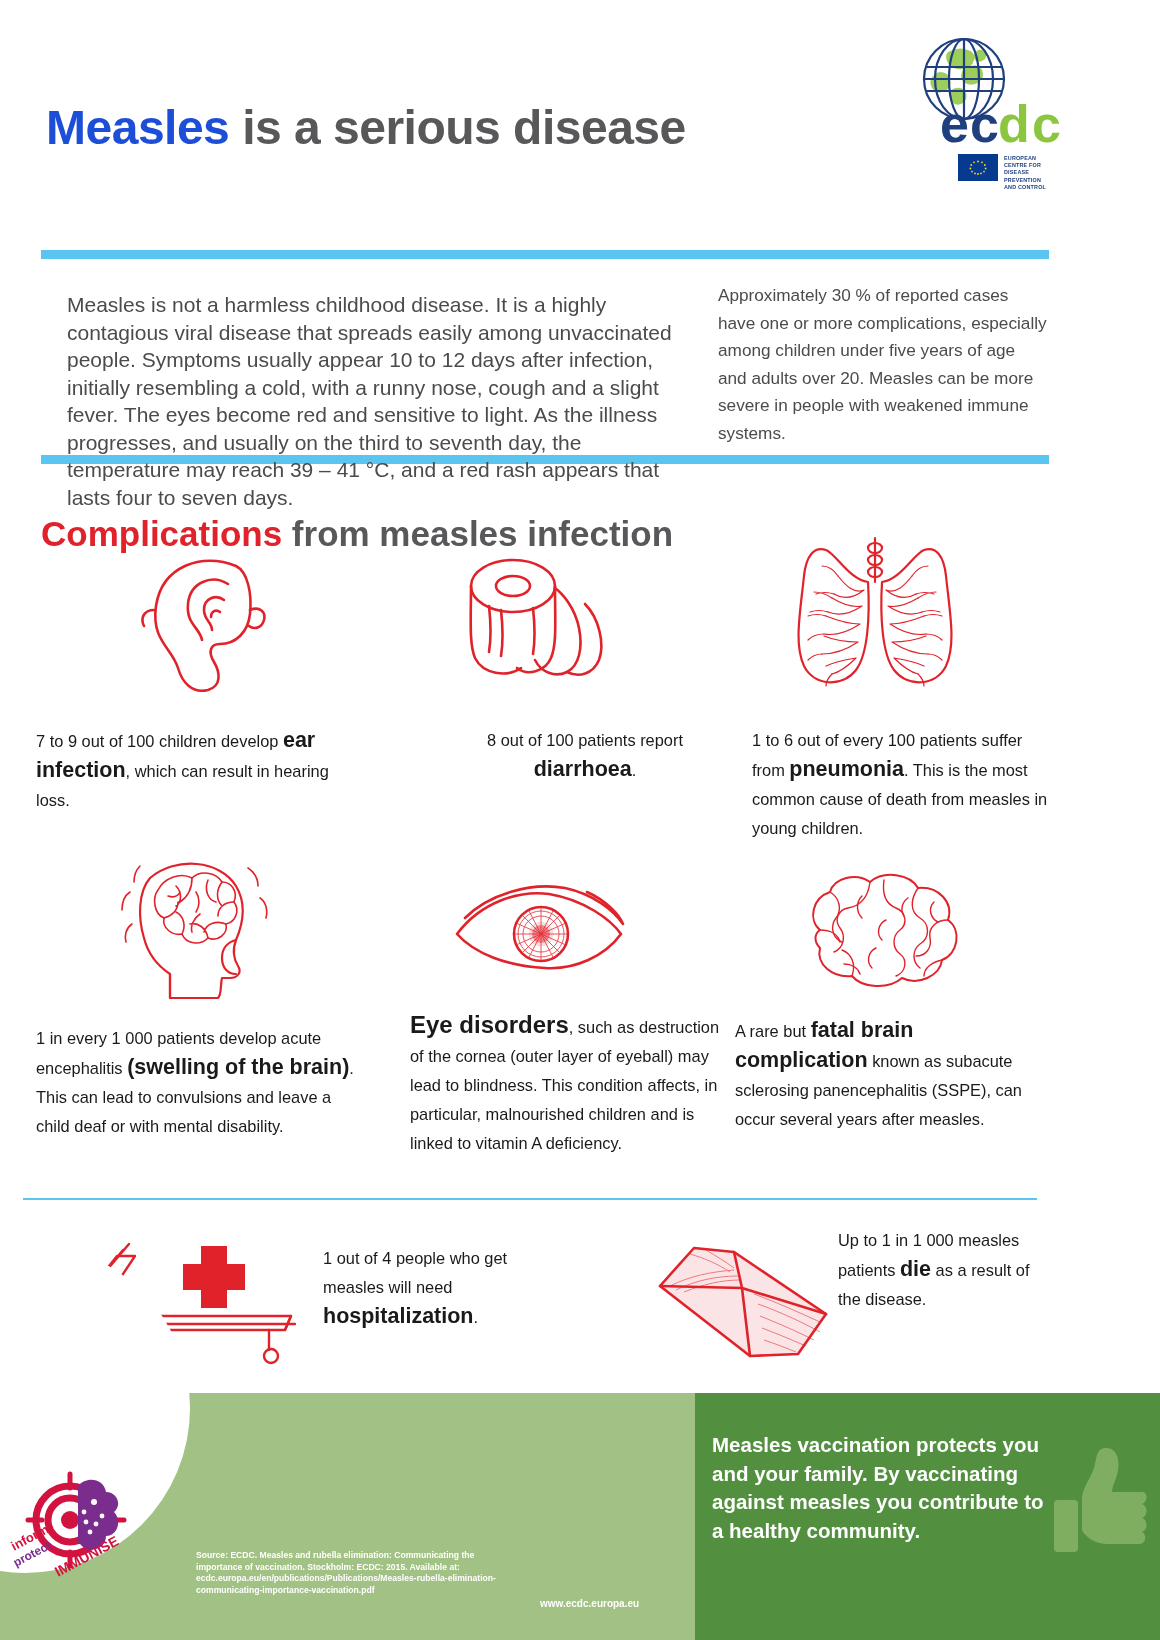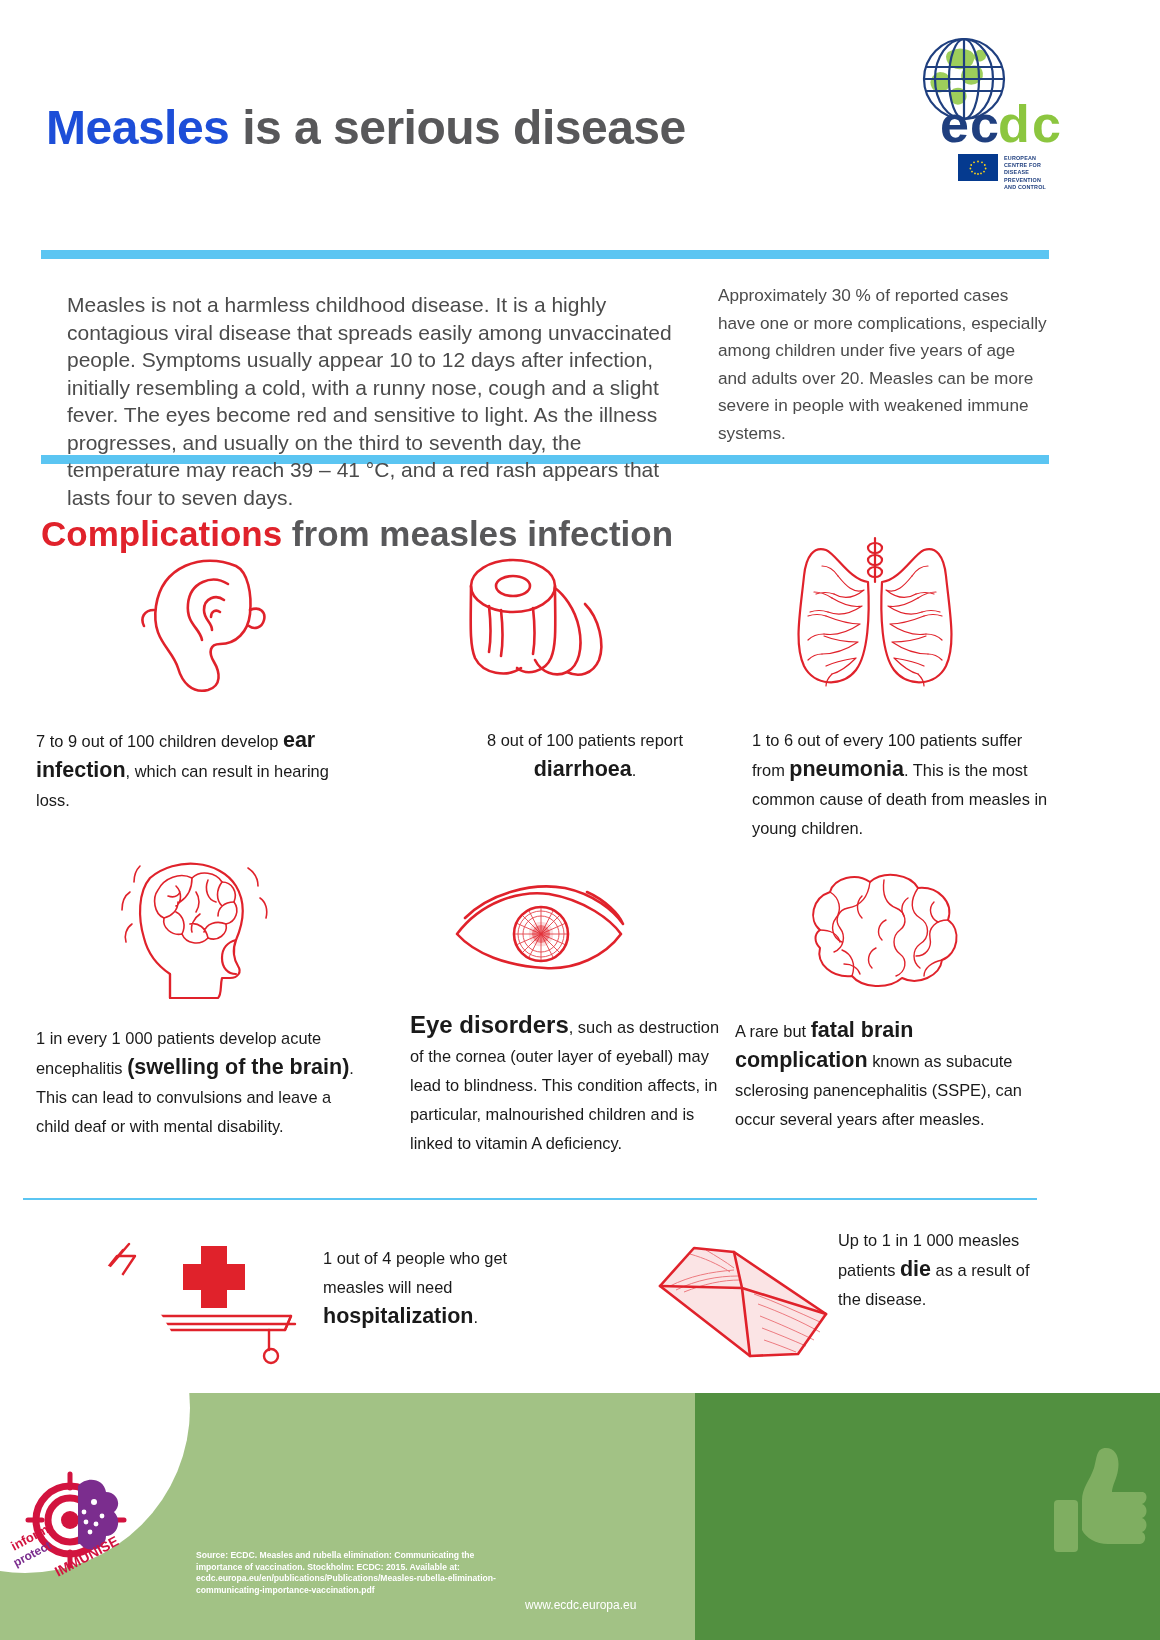--- a/index.html
+++ b/index.html
@@ -124,22 +124,22 @@
   .footer-msg{
     position:absolute;left:712px;top:38px;width:340px;
     color:#ffffff;font-weight:bold;font-size:20.5px;line-height:28.5px;
   }
   .thumb{position:absolute;left:1052px;top:55px;width:96px;height:130px;}
   .source{
     position:absolute;left:196px;top:1550px;width:300px;
     font-size:8.6px;line-height:11.6px;color:#ffffff;font-weight:bold;
   }
   .weburl{
-    position:absolute;left:525px;top:1598px;
-    font-size:12px;color:#ffffff;font-weight:normal;
+    position:absolute;left:540px;top:1598px;
+    font-size:10px;color:#ffffff;font-weight:bold;
   }
   .brand-logo{position:absolute;left:22px;top:1458px;width:110px;height:120px;}
   .brand-text{position:absolute;left:10px;top:1505px;width:135px;height:75px;}
 </style>
 </head>
 <body>
 
 <div class="page">
 
   <div class="header">
@@ -381,20 +381,21 @@
   <div class="footer">
     <div class="footer-green-light"></div>
     <div class="footer-white-arc"></div>
     <div class="footer-green-dark"></div>
     <svg class="thumb" viewBox="0 0 96 130">
       <g fill="#7fae61">
         <path d="M30 52 C30 40 38 32 42 20 C45 10 44 0 54 0 C64 0 68 10 66 22 C65 30 60 38 60 44 L90 44 C96 44 96 54 90 56 C96 58 96 68 90 70 C96 72 96 82 90 84 C95 86 94 96 88 96 L56 96 C44 96 34 90 30 82 Z"></path>
         <rect x="2" y="52" width="24" height="52" rx="4"></rect>
       </g>
     </svg>
+    <div class="footer-msg">Measles vaccination protects you and your family. By vaccinating against measles you contribute to a healthy community.</div>
   </div>
 
   <svg class="brand-logo" viewBox="0 0 110 120">
     <g>
       <circle cx="48" cy="62" r="34" fill="none" stroke="#d2133f" stroke-width="7"></circle>
       <circle cx="48" cy="62" r="22" fill="none" stroke="#d2133f" stroke-width="7"></circle>
       <circle cx="48" cy="62" r="9" fill="#d2133f"></circle>
       <path d="M48 16 v14 M48 94 v14 M6 62 h14 M88 62 h14" stroke="#d2133f" stroke-width="5" stroke-linecap="round"></path>
       <path d="M48 22 L48 112 L96 112 L96 22 Z" fill="#ffffff" opacity="0"></path>
       <g fill="#7b2d8e">

